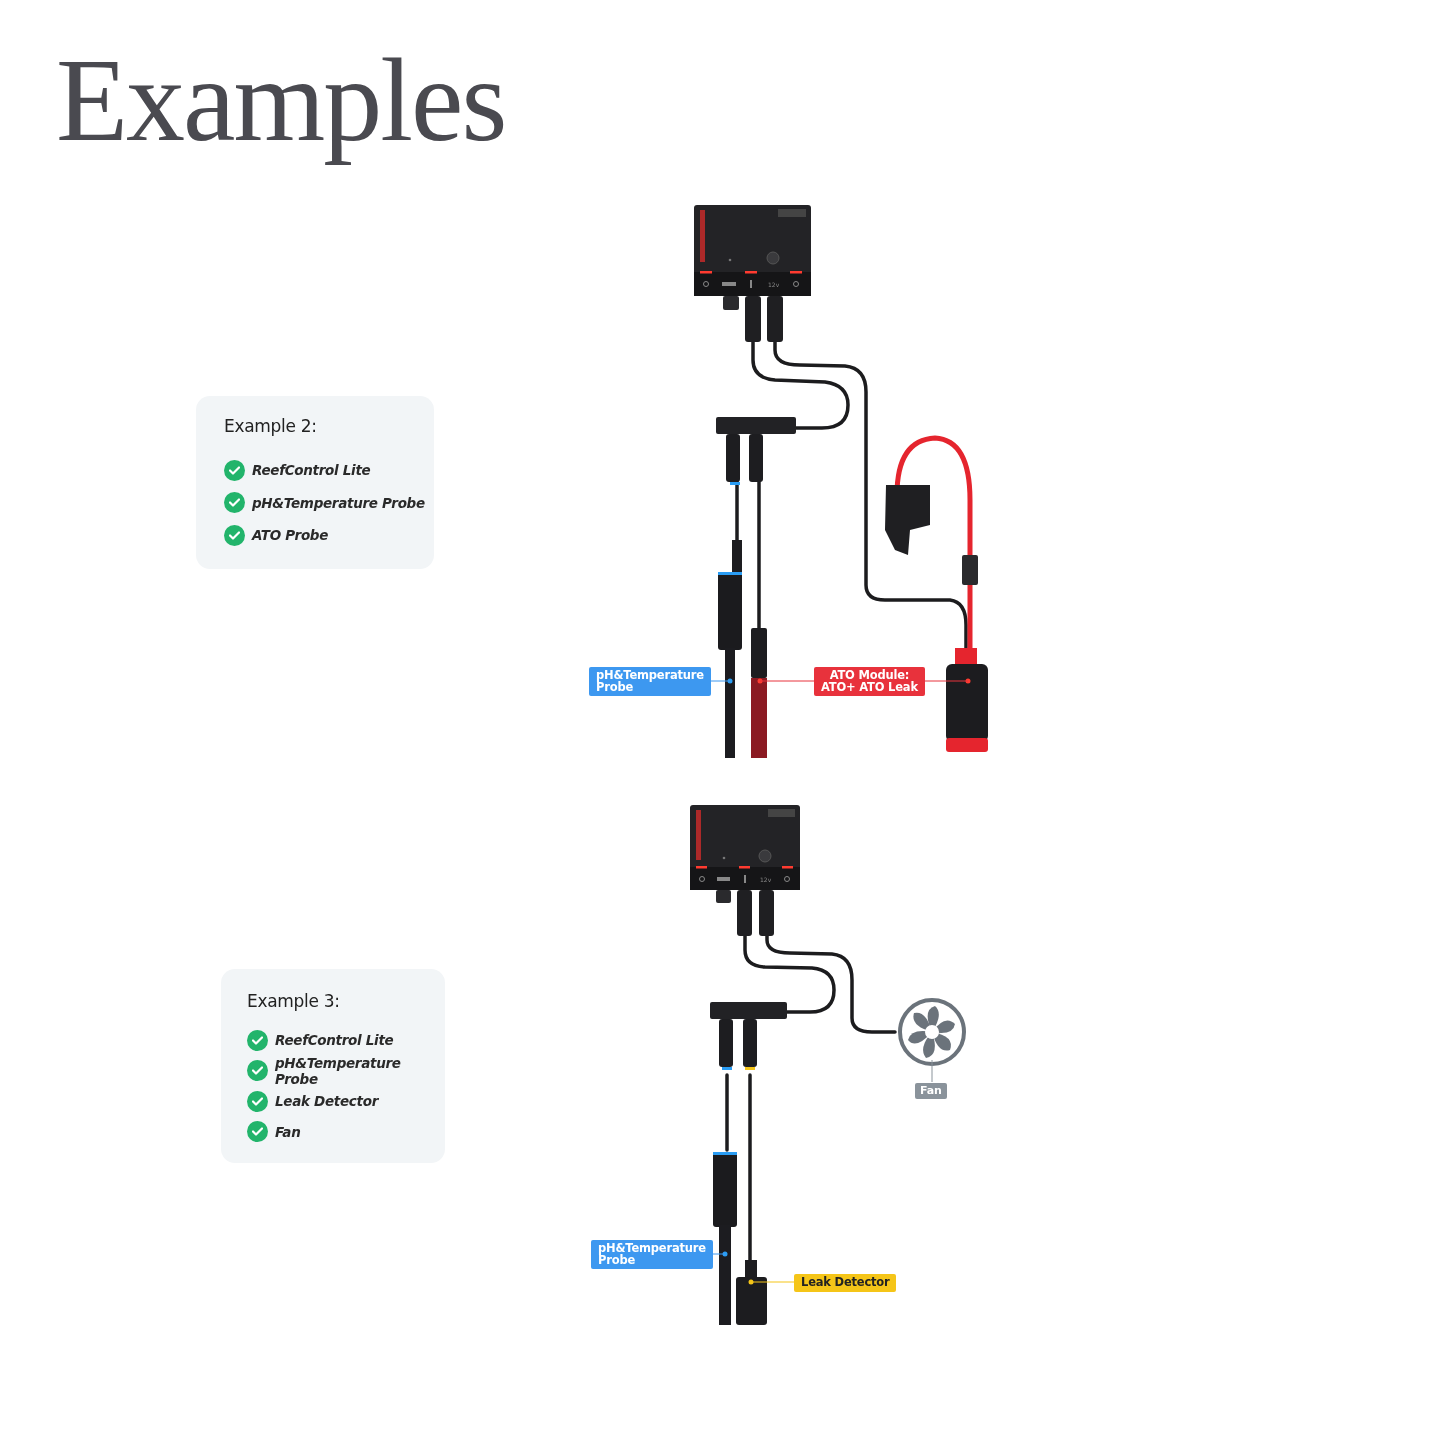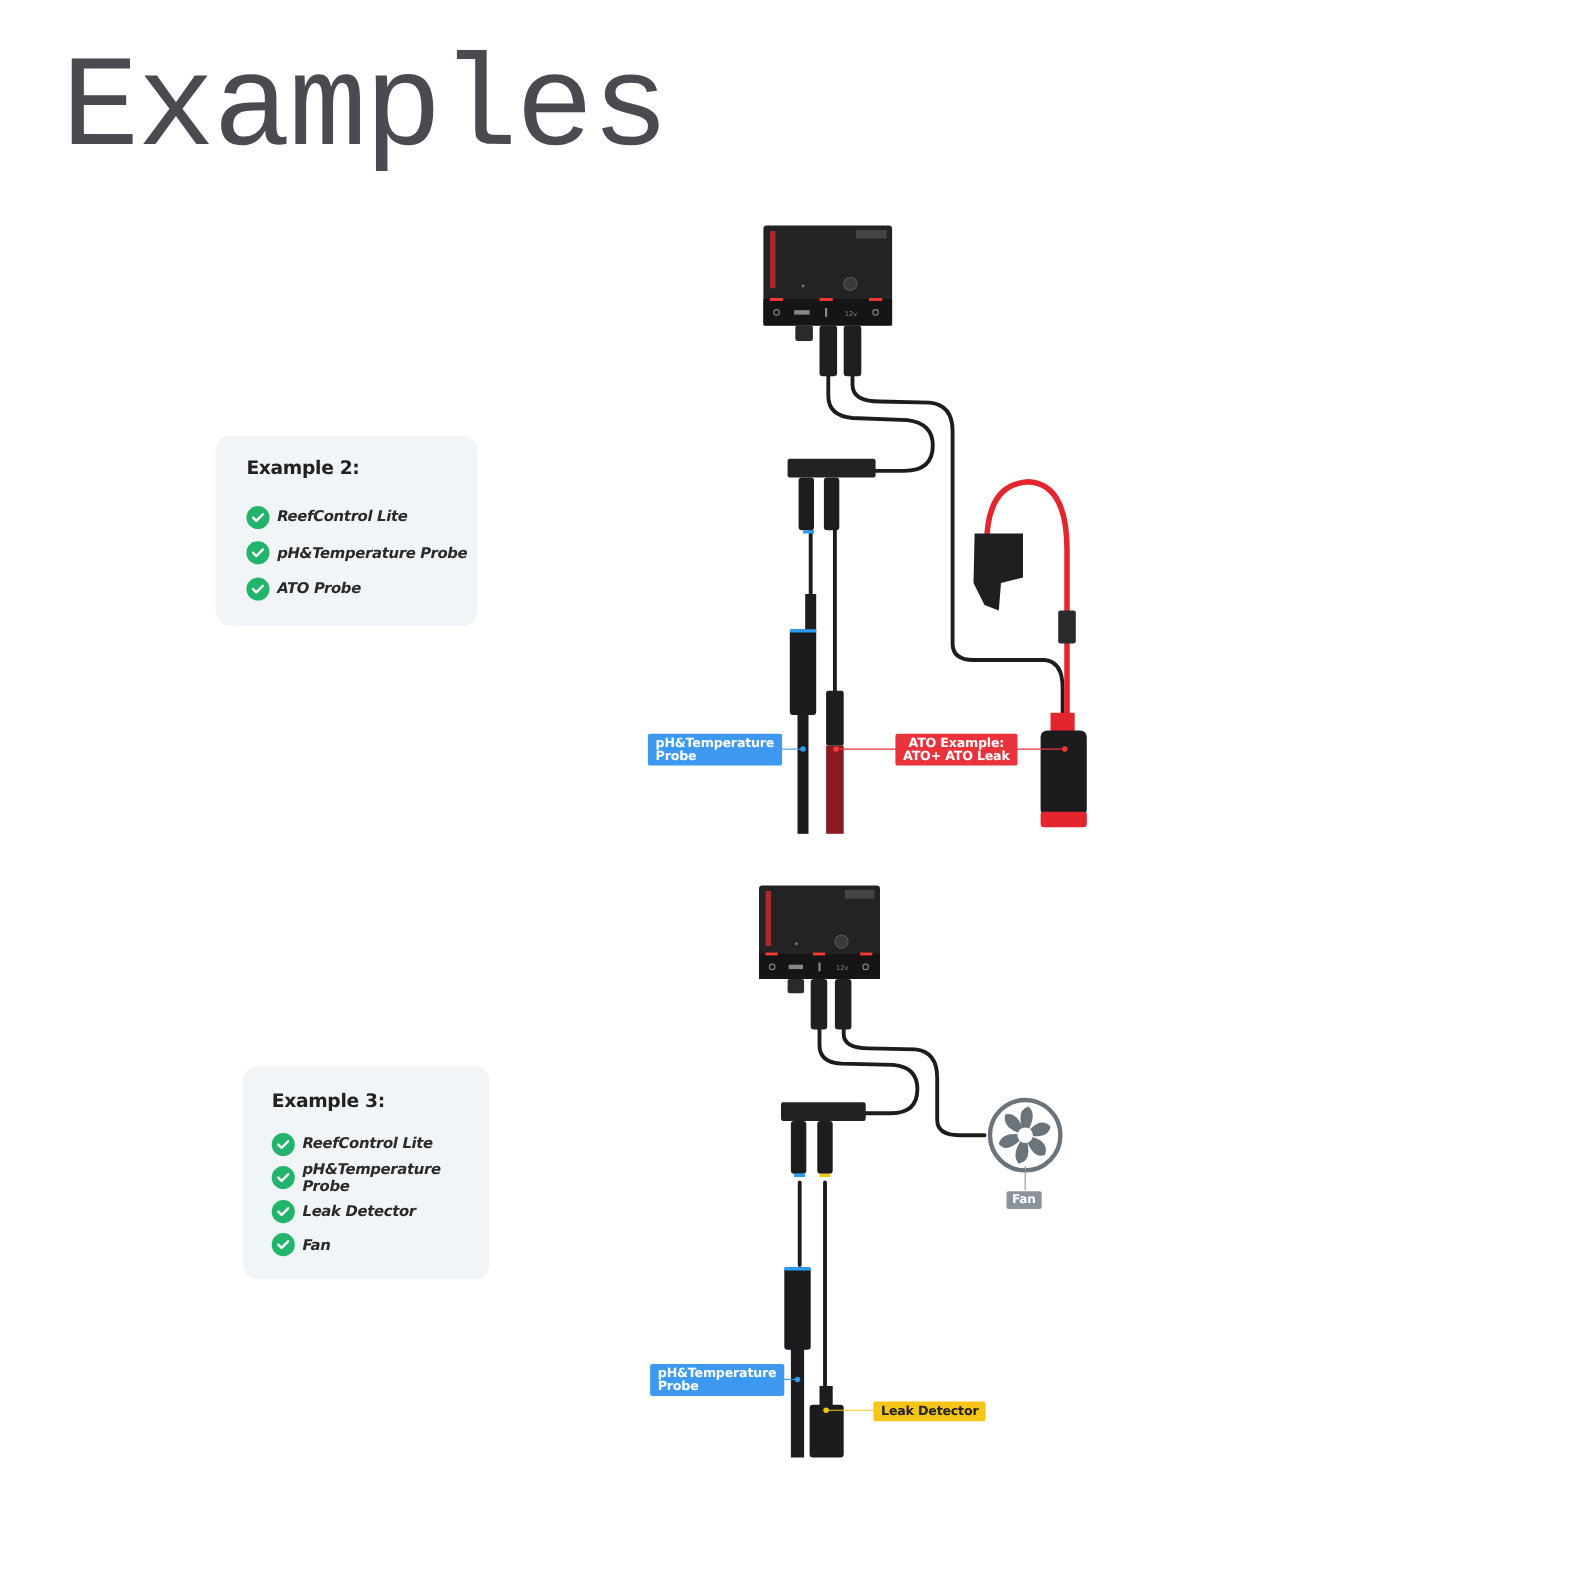--- a/index.html
+++ b/index.html
@@ -1,19 +1,19 @@
 <!DOCTYPE html>
 <html><head>
 <meta charset="utf-8">
 <style>
   html, body { margin:0; padding:0; background:#ffffff; }
   body { width:1445px; height:1445px; position:relative; overflow:hidden; font-family:"DejaVu Sans", sans-serif; }
-  .title { position:absolute; left:56px; top:30px; font-family:Liberation Mono, monospace; font-size:118px; color:#4a4a50; letter-spacing:-2px; font-weight:normal; line-height:1.2; }
+  .title { position:absolute; left:56px; top:30px; font-family:Liberation Serif, serif; font-size:118px; color:#4a4a50; letter-spacing:-2px; font-weight:normal; line-height:1.2; }
   .card { position:absolute; background:#f2f5f7; border-radius:14px; }
-  .card h3 { margin:0; font-size:17px; font-weight:bold; color:#222; font-family:"DejaVu Sans", sans-serif; letter-spacing:-0.3px; }
+  .card h3 { margin:0; font-size:17px; font-weight:normal; color:#222; font-family:"DejaVu Sans", sans-serif; letter-spacing:-0.3px; }
   .card ul { list-style:none; margin:0; padding:0; }
   .card li { display:flex; align-items:center; font-size:13.5px; font-weight:bold; color:#2a2a2a; letter-spacing:-0.3px;font-style:italic; }
   .check { width:21px; height:21px; border-radius:50%; background:#22b46b; display:inline-flex; align-items:center; justify-content:center; margin-right:7px; flex:none; }
   #card2 { left:196px; top:396px; width:238px; height:173px; }
   #card2 h3 { position:absolute; left:28px; top:20px; }
   #card2 ul { position:absolute; left:28px; top:58px; }
   #card2 li { height:32.5px; }
   #card3 { left:221px; top:969px; width:224px; height:194px; }
   #card3 h3 { position:absolute; left:26px; top:22px; }
   #card3 ul { position:absolute; left:26px; top:56px; }
@@ -234,21 +234,21 @@
     <line x1="700" y1="1254" x2="725" y2="1254" stroke="#3d98f0" stroke-width="1"></line>
     <line x1="751" y1="1282" x2="795" y2="1282" stroke="#f5c518" stroke-width="1"></line>
   </g>
 </svg>
 
 <div class="lbl lbl-blue" style="left:589px; top:667px;">
   <div>pH&amp;Temperature</div>
   <div>Probe</div>
 </div>
 <div class="lbl lbl-red" style="left:814px; top:667px;">
-  <div>ATO Example:</div>
+  <div>ATO Module:</div>
   <div>ATO+ ATO Leak</div>
 </div>
 
 <div class="lbl lbl-blue" style="left:591px; top:1240px;">
   <div>pH&amp;Temperature</div>
   <div>Probe</div>
 </div>
 <div class="lbl lbl-yellow" style="left:794px; top:1274px;">Leak Detector</div>
 <div class="lbl lbl-gray" style="left:915px; top:1083px;">Fan</div>
 

